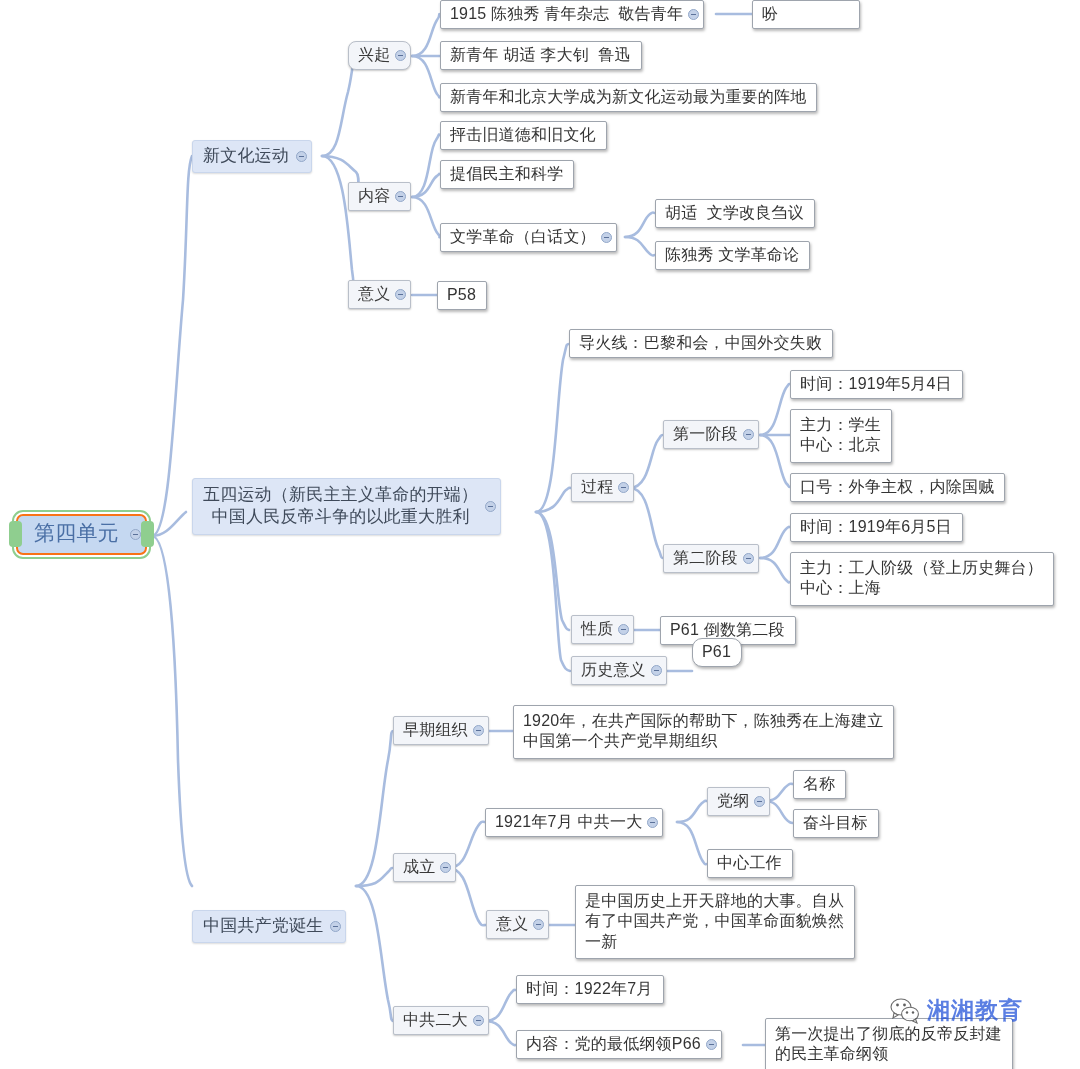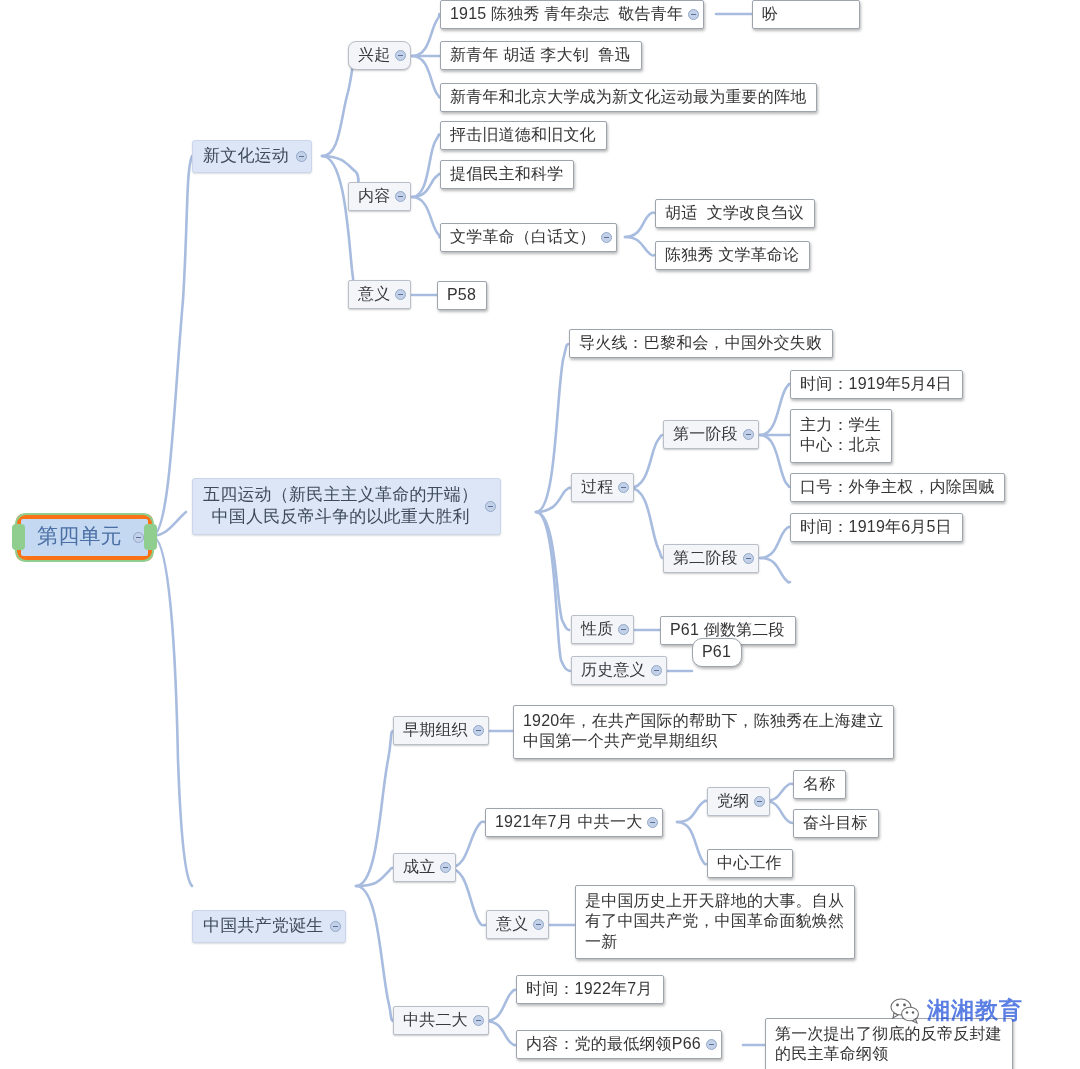--- a/index.html
+++ b/index.html
@@ -31,21 +31,21 @@
     box-sizing: border-box;
     display: flex;
     align-items: center;
     white-space: pre;
     line-height: 1.28;
     letter-spacing: 0.2px;
   }
   
   .node.root {
     background: #c5d8f1;
-    border: 5px solid #f97316;
+    border: 2px solid #f97316;
     border-radius: 7px;
     color: #4a6fa5;
     font-size: 21px;
     padding: 4px 26px 6px 16px;
   }
   .root-handle {
     position: absolute;
     top: 50%;
     transform: translateY(-50%);
     width: 13px;
@@ -302,20 +302,24 @@
     <span>口号：外争主权，内除国贼</span>
   </div>
 
   <div class="node lvl2" style="left:663px; top:544px;">
     <span>第二阶段</span>
     <span class="toggle"></span>
   </div>
 
   <div class="node leaf" style="left:790px; top:513px;">
     <span>时间：1919年6月5日</span>
+  </div>
+  <div class="node leaf multi" style="left:790px; top:552px; flex-direction:column; align-items:flex-start;">
+    <span style="white-space:pre-line;">主力：工人阶级（登上历史舞台）
+中心：上海</span>
   </div>
 
   <div class="node lvl2" style="left:571px; top:615px;">
     <span>性质</span>
     <span class="toggle"></span>
   </div>
   <div class="node leaf" style="left:660px; top:616px;">
     <span>P61 倒数第二段</span>
   </div>
 

